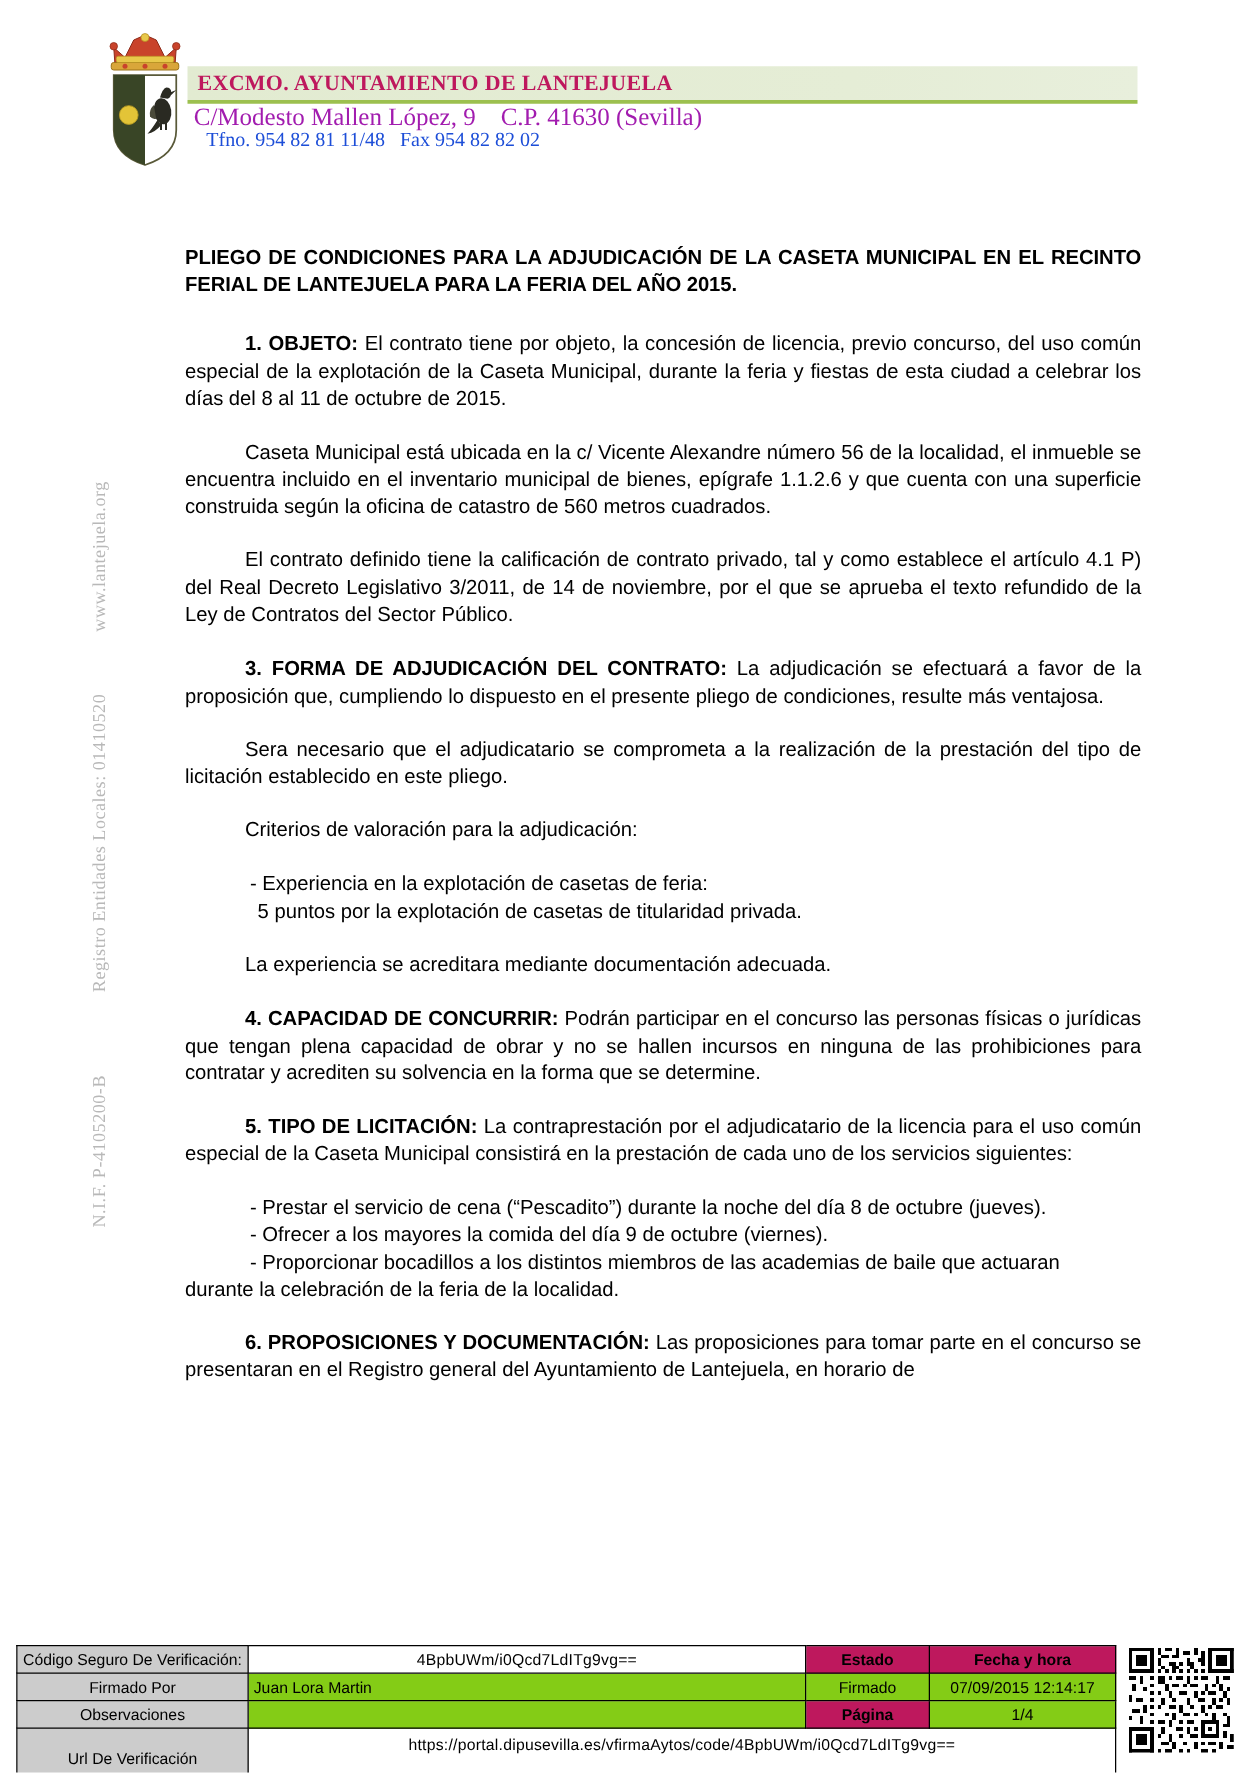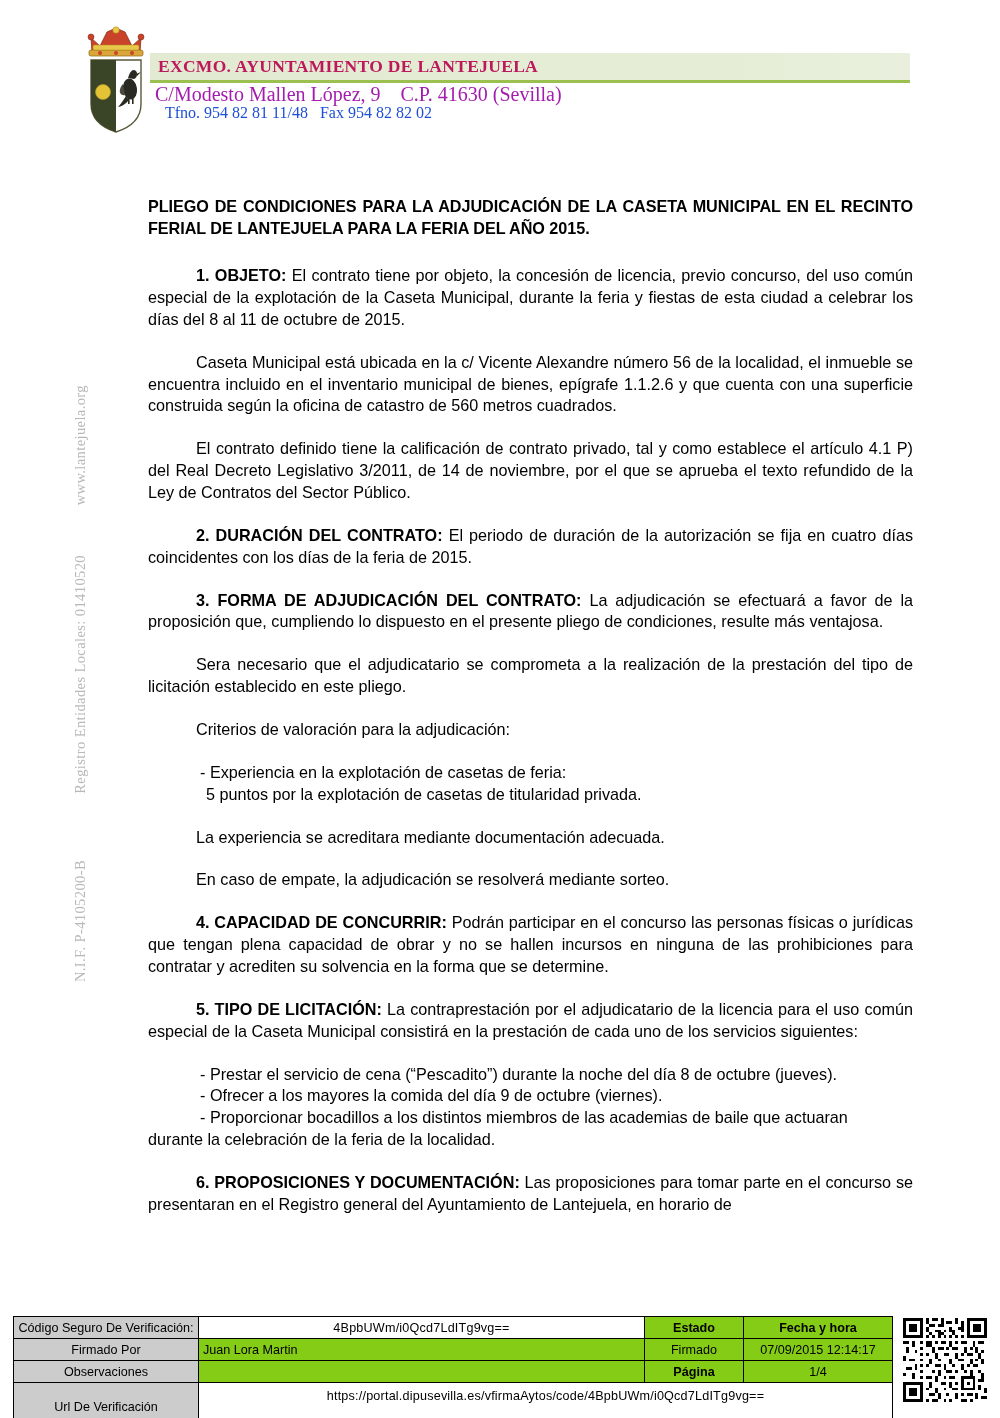--- a/index.html
+++ b/index.html
@@ -151,21 +151,21 @@
   }
   td.val { background: #84cc16; text-align: left; }
   td.val.center { text-align: center; }
   td.mono {
     font-family: "Liberation Mono", monospace;
     font-size: 11.4px;
     text-align: center;
     letter-spacing: 0.2px;
   }
   td.hdr {
-    background: #84cc16;
+    background: #be185d;
     text-align: center;
     font-weight: bold;
   }
   .col-estado { width: 90px; }
   .col-fecha  { width: 140px; }
 
   .qr {
     position: absolute;
     left: 903px;
     top: 1318px;
@@ -226,40 +226,36 @@
   <div class="doc-title">PLIEGO DE CONDICIONES PARA LA ADJUDICACIÓN DE LA CASETA MUNICIPAL EN EL RECINTO FERIAL DE LANTEJUELA PARA LA FERIA DEL AÑO 2015.</div>
 
   <p class="para">
     <b>1. OBJETO:</b><span> El contrato tiene por objeto, la concesión de licencia, previo concurso, del uso común especial de la explotación de la Caseta Municipal, durante la feria y fiestas de esta ciudad a celebrar los días del 8 al 11 de octubre de 2015.</span>
   </p>
 
   <p class="para">Caseta Municipal está ubicada en la c/ Vicente Alexandre número 56 de la localidad, el inmueble se encuentra incluido en el inventario municipal de bienes, epígrafe 1.1.2.6 y que cuenta con una superficie construida según la oficina de catastro de 560 metros cuadrados.</p>
 
   <p class="para">El contrato definido tiene la calificación de contrato privado, tal y como establece el artículo 4.1 P) del Real Decreto Legislativo 3/2011, de 14 de noviembre, por el que se aprueba el texto refundido de la Ley de Contratos del Sector Público.</p>
 
-  <p class="para">
-    <b>2. DURACIÓN DEL CONTRATO:</b><span> El periodo de duración de la autorización se fija en cuatro días coincidentes con los días de la feria de 2015.</span>
-  </p>
 
   <p class="para">
     <b>3. FORMA DE ADJUDICACIÓN DEL CONTRATO:</b><span> La adjudicación se efectuará a favor de la proposición que, cumpliendo lo dispuesto en el presente pliego de condiciones, resulte más ventajosa.</span>
   </p>
 
   <p class="para">Sera necesario que el adjudicatario se comprometa a la realización de la prestación del tipo de licitación establecido en este pliego.</p>
 
   <p class="para noindent" style="padding-left:48px;">Criterios de valoración para la adjudicación:</p>
 
   <div class="list-block">
     <div class="li dash">- Experiencia en la explotación de casetas de feria:</div>
     <div class="li sub">5 puntos por la explotación de casetas de titularidad privada.</div>
   </div>
 
   <p class="para noindent" style="padding-left:48px;">La experiencia se acreditara mediante documentación adecuada.</p>
 
-  <p class="para noindent" style="padding-left:48px;">En caso de empate, la adjudicación se resolverá mediante sorteo.</p>
 
   <p class="para">
     <b>4. CAPACIDAD DE CONCURRIR:</b><span> Podrán participar en el concurso las personas físicas o jurídicas que tengan plena capacidad de obrar y no se hallen incursos en ninguna de las prohibiciones para contratar y acrediten su solvencia en la forma que se determine.</span>
   </p>
 
   <p class="para">
     <b>5. TIPO DE LICITACIÓN:</b><span> La contraprestación por el adjudicatario de la licencia para el uso común especial de la Caseta Municipal consistirá en la prestación de cada uno de los servicios siguientes:</span>
   </p>
 
   <div class="list-block">

